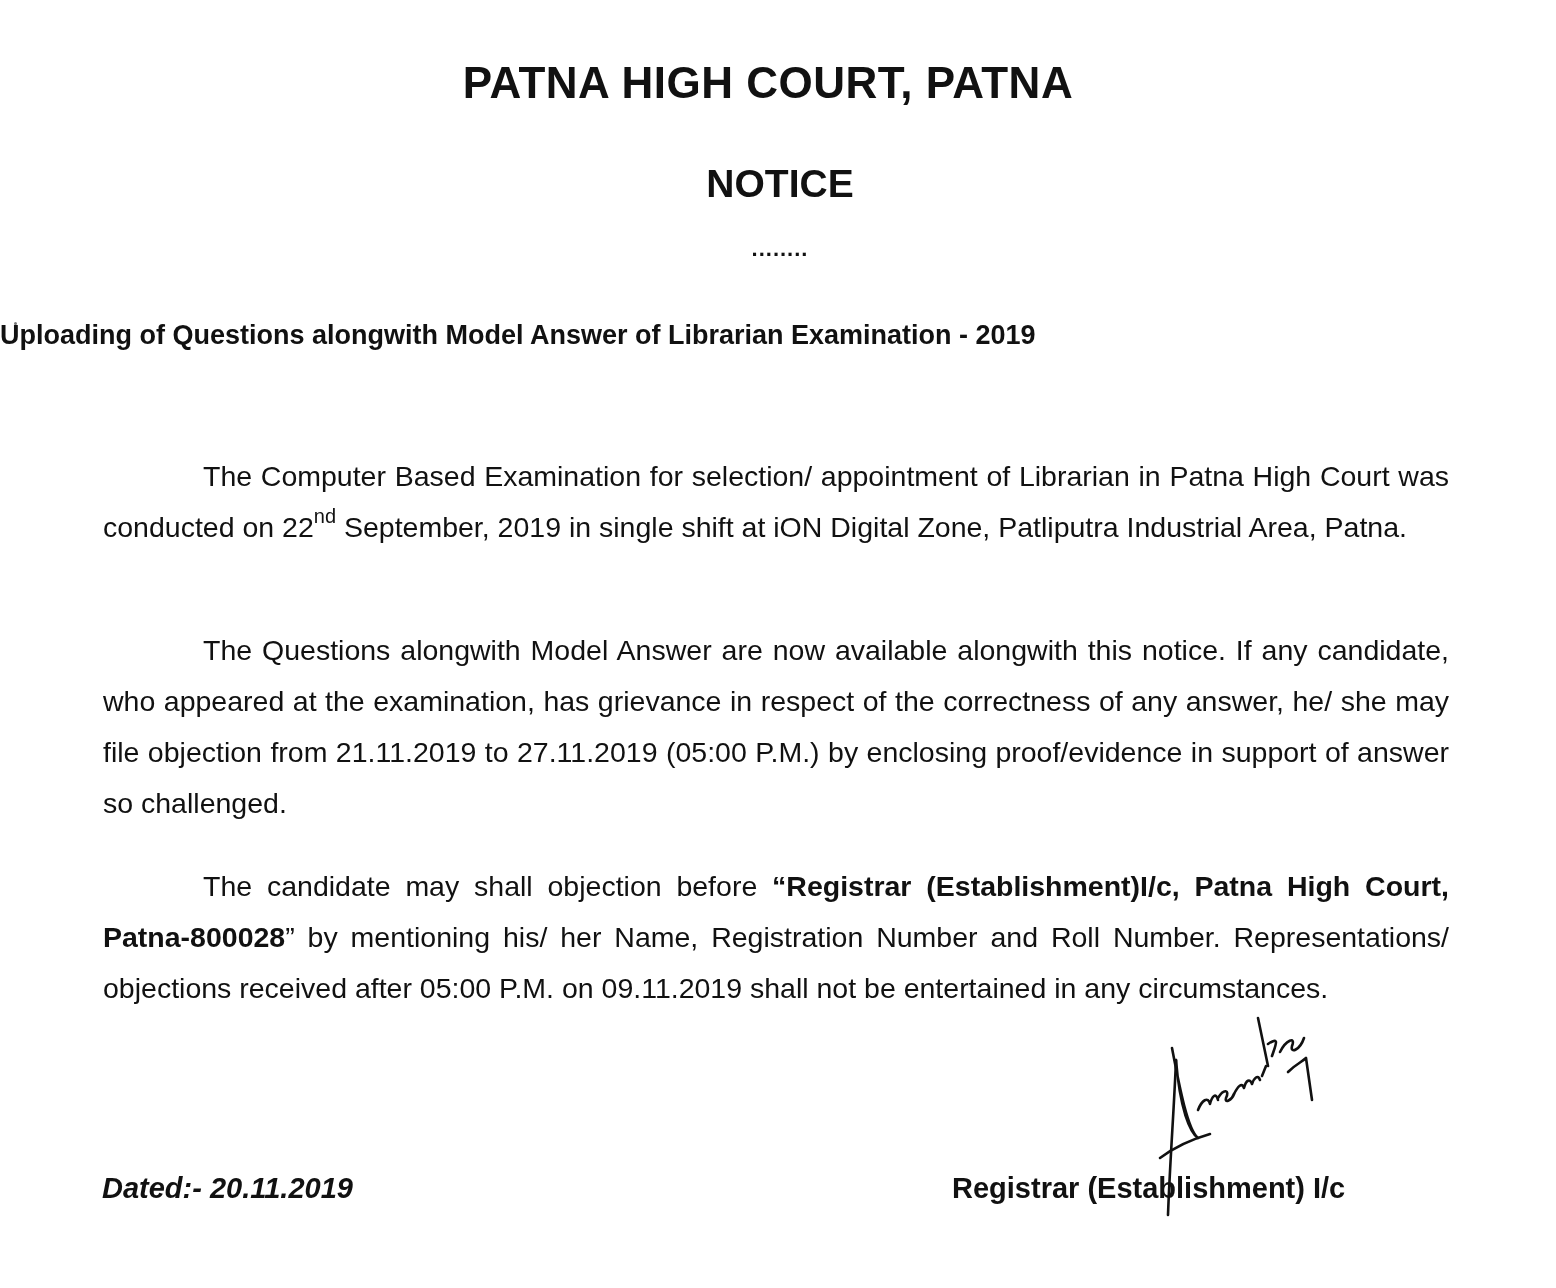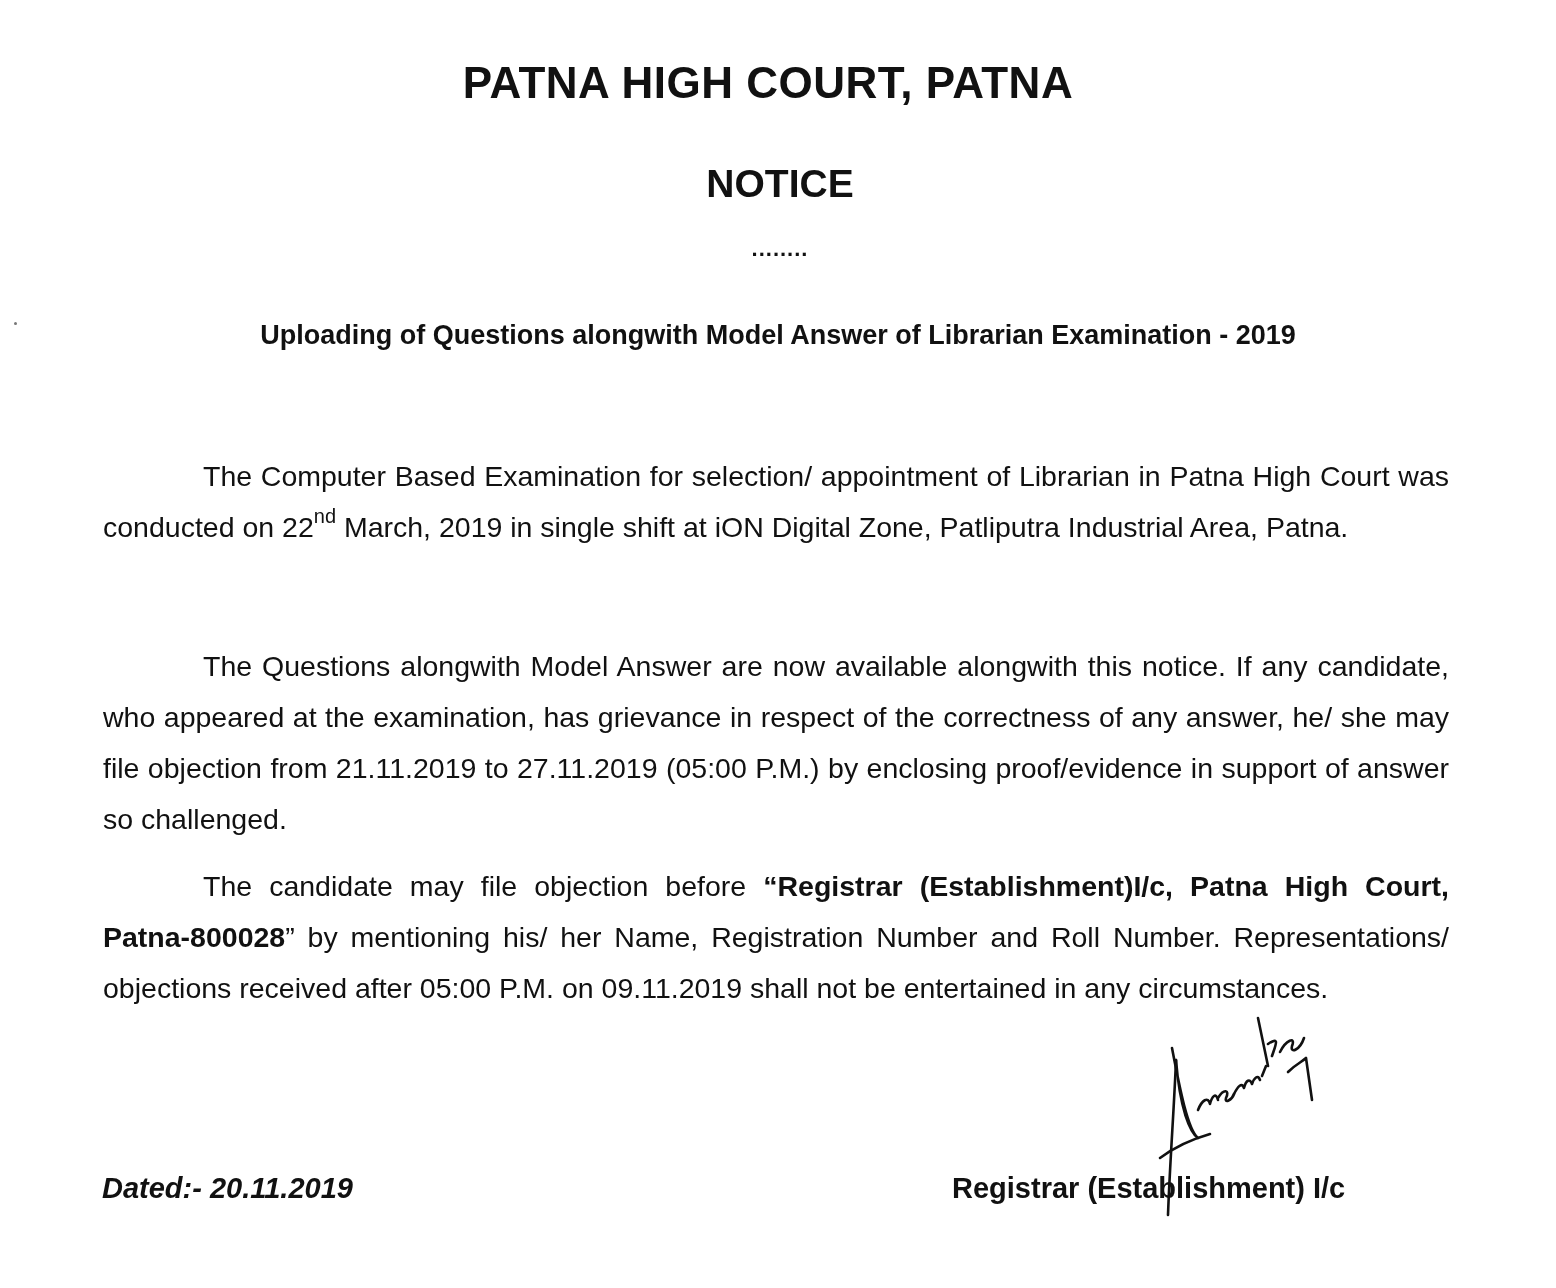--- a/index.html
+++ b/index.html
@@ -13,30 +13,30 @@
     }
     .notice {
       position: absolute; top: 162px; left: 0; width: 1560px; text-align: center;
       font-weight: bold; font-size: 39px;
     }
     .dots {
       position: absolute; top: 236px; left: 0; width: 1560px; text-align: center;
       font-size: 22px; font-weight: bold; letter-spacing: 1px;
     }
     .subject {
-      position: absolute; top: 320px; left: 0; width: 1556px; text-align: center;
+      position: absolute; top: 320px; left: 0; width: 1556px; 
       font-weight: bold; font-size: 27px;
     }
     .para {
       position: absolute; left: 103px; width: 1346px;
       font-size: 28.5px; line-height: 51px; text-align: justify;
       text-indent: 100px;
     }
     .p1 { top: 451px; }
-    .p2 { top: 641px; }
+    .p2 { top: 625px; }
     .p3 { top: 861px; }
     .para b { font-weight: bold; }
     sup { font-size: 20px; line-height: 0; vertical-align: 14px; }
     .dated {
       position: absolute; top: 1172px; left: 102px;
       font-weight: bold; font-size: 29px; font-style: italic;
     }
     .signatory {
       position: absolute; top: 1172px; left: 952px;
       font-weight: bold; font-size: 29px;
@@ -50,25 +50,25 @@
 <body>
 
 <div class="speck"></div>
 
 <div class="title">PATNA HIGH COURT, PATNA</div>
 <div class="notice">NOTICE</div>
 <div class="dots">........</div>
 
 <div class="subject">Uploading of Questions alongwith Model Answer of Librarian Examination - 2019</div>
 
-<div class="para p1"><span>The Computer Based Examination for selection/ appointment of Librarian in Patna High Court was conducted on 22</span><sup>nd</sup><span> March, 2019 in single shift at iON Digital Zone, Patliputra Industrial Area, Patna.</span></div>
+<div class="para p1"><span>The Computer Based Examination for selection/ appointment of Librarian in Patna High Court was conducted on 22</span><sup>nd</sup><span> September, 2019 in single shift at iON Digital Zone, Patliputra Industrial Area, Patna.</span></div>
 
 <div class="para p2">The Questions alongwith Model Answer are now available alongwith this notice. If any candidate, who appeared at the examination, has grievance in respect of the correctness of any answer, he/ she may file objection from 21.11.2019 to 27.11.2019 (05:00 P.M.) by enclosing proof/evidence in support of answer so challenged.</div>
 
-<div class="para p3"><span>The candidate may file objection before </span><b>“Registrar (Establishment)I/c, Patna High Court, Patna-800028</b><span>” by mentioning his/ her Name, Registration Number and Roll Number. Representations/ objections received after 05:00 P.M. on 09.11.2019 shall not be entertained in any circumstances.</span></div>
+<div class="para p3"><span>The candidate may shall objection before </span><b>“Registrar (Establishment)I/c, Patna High Court, Patna-800028</b><span>” by mentioning his/ her Name, Registration Number and Roll Number. Representations/ objections received after 05:00 P.M. on 09.11.2019 shall not be entertained in any circumstances.</span></div>
 
 <svg class="signature" viewBox="0 0 200 230">
   <g fill="none" stroke="#111" stroke-width="2.6" stroke-linecap="round" stroke-linejoin="round">
     <path d="M32 48 C 40 90, 48 130, 58 138 C 50 132, 40 110, 36 60"></path>
     <path d="M36 60 C 34 110, 30 160, 28 215"></path>
     <path d="M20 158 C 36 146, 56 138, 70 134"></path>
     <path d="M58 110 C 62 100, 68 96, 70 104 C 72 96, 76 92, 78 100"></path>
     <path d="M78 98 C 84 88, 90 90, 86 98 C 84 104, 92 100, 94 94"></path>
     <path d="M94 94 C 98 86, 102 82, 104 88 C 106 80, 110 78, 112 84 C 114 78, 118 74, 120 80"></path>
     <path d="M122 76 L 126 66"></path>

